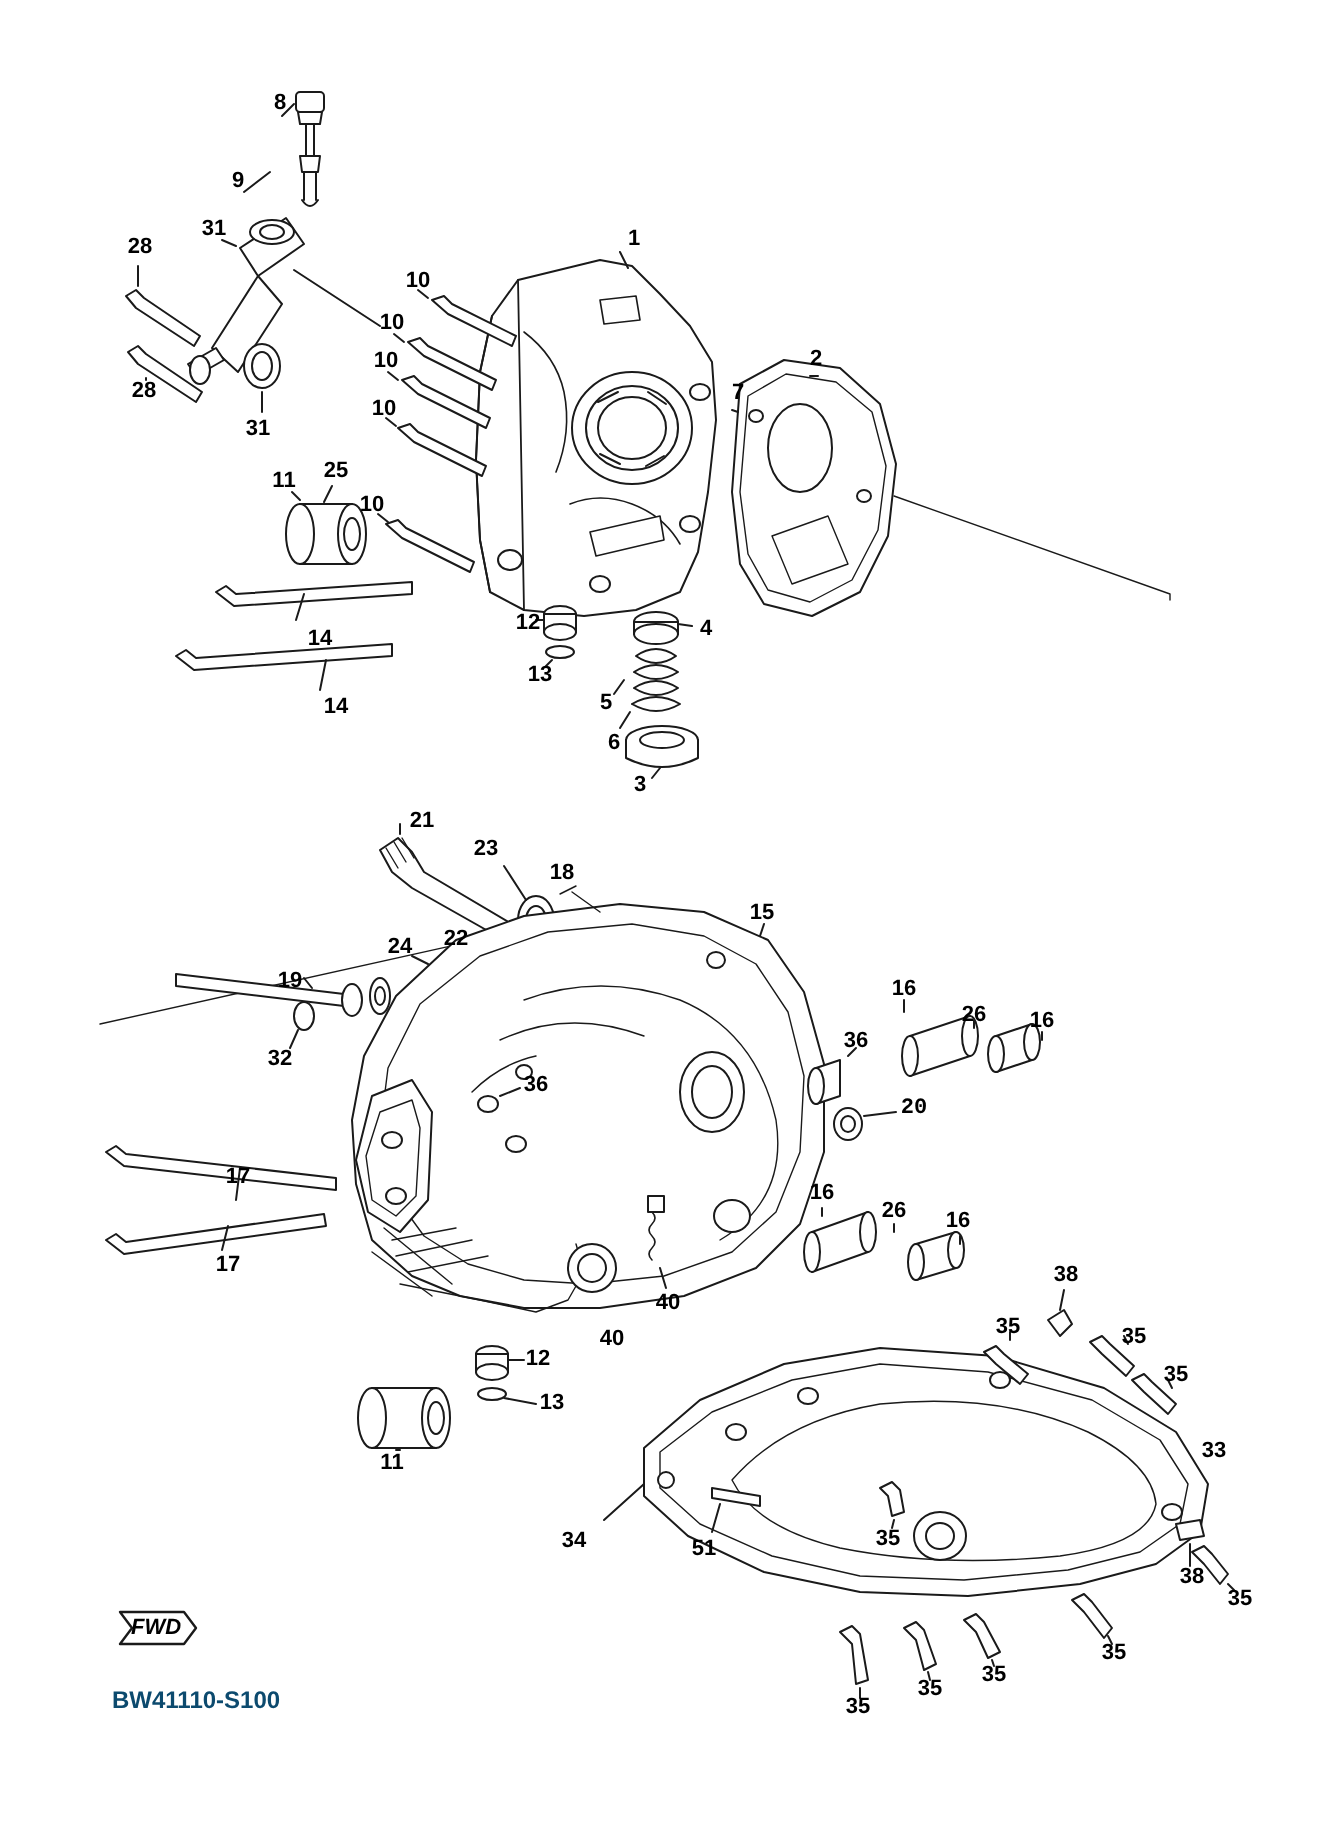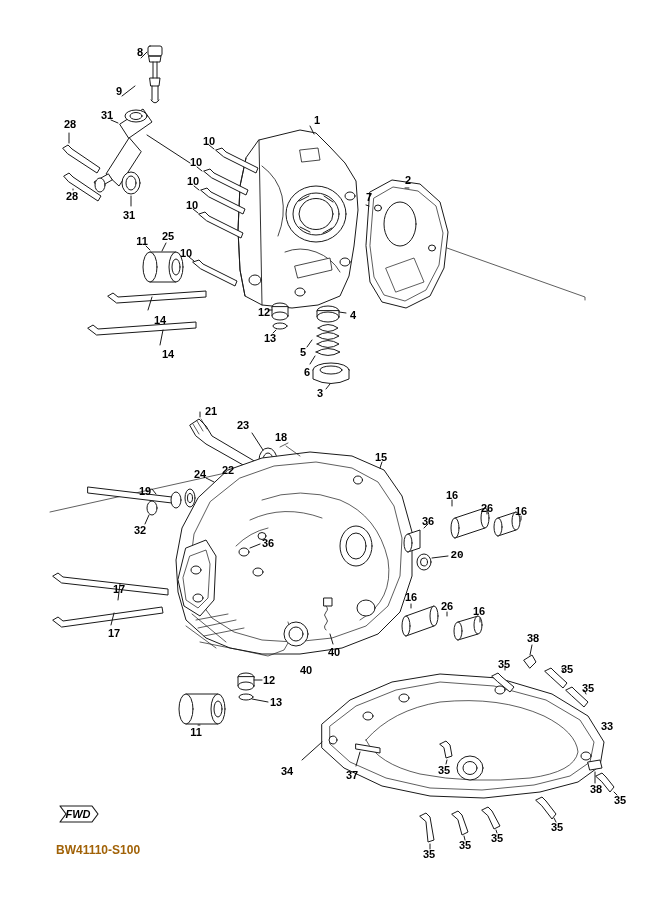--- a/index.html
+++ b/index.html
@@ -35,21 +35,21 @@
     transform: translate(-50%, -50%);
     letter-spacing: 0px;
   }
   #partcode {
     position: absolute;
     left: 56px;
     top: 843px;
     font-family: "Liberation Sans", sans-serif;
     font-size: 12px;
     font-weight: bold;
-    color: #a16207;
+    color: #0c4a6e;
     white-space: nowrap;
   }
   #fwd-badge {
     position: absolute;
     left: 58px;
     top: 802px;
     width: 40px;
     height: 24px;
   }
   #fwd-label {
@@ -453,21 +453,21 @@
       <div class="callout" style="left: 306px; top: 670px;">40</div>
       <div class="callout" style="left: 334px; top: 652px;">40</div>
       <div class="callout" style="left: 504px; top: 664px;">35</div>
       <div class="callout" style="left: 567px; top: 669px;">35</div>
       <div class="callout" style="left: 269px; top: 680px;">12</div>
       <div class="callout" style="left: 588px; top: 688px;">35</div>
       <div class="callout" style="left: 276px; top: 702px;">13</div>
       <div class="callout" style="left: 196px; top: 732px;">11</div>
       <div class="callout" style="left: 607px; top: 726px;">33</div>
       <div class="callout" style="left: 287px; top: 771px;">34</div>
-      <div class="callout" style="left: 352px; top: 775px;">37</div>
+      <div class="callout" style="left: 352px; top: 775px;">51</div>
       <div class="callout" style="left: 444px; top: 770px;">35</div>
       <div class="callout" style="left: 596px; top: 789px;">38</div>
       <div class="callout" style="left: 620px; top: 800px;">35</div>
       <div class="callout" style="left: 557px; top: 827px;">35</div>
       <div class="callout" style="left: 497px; top: 838px;">35</div>
       <div class="callout" style="left: 465px; top: 845px;">35</div>
       <div class="callout" style="left: 429px; top: 854px;">35</div>
     </div>
 
 </div>

